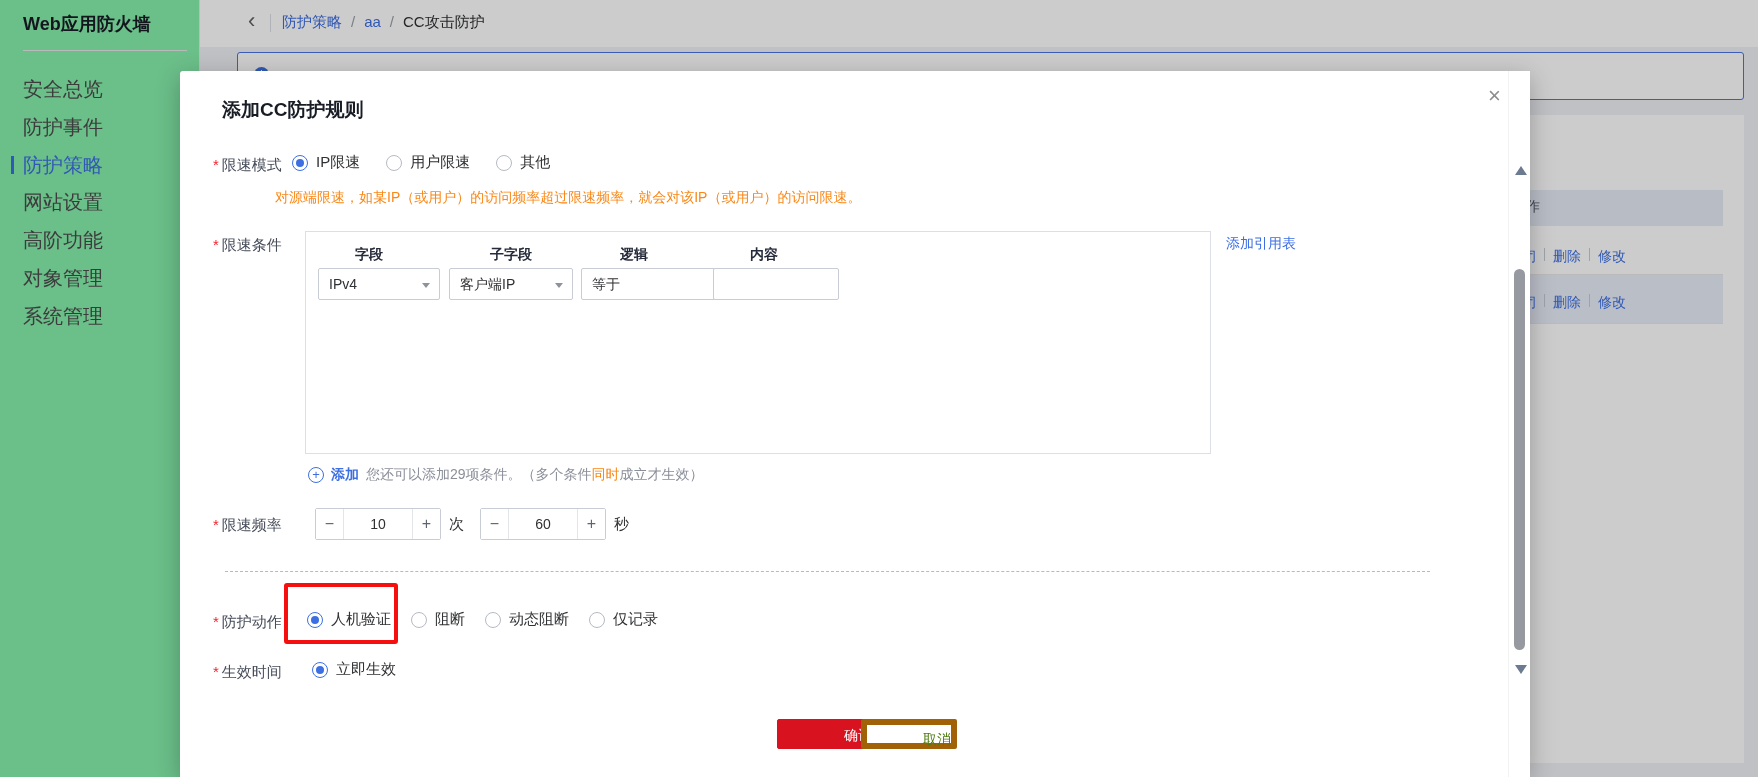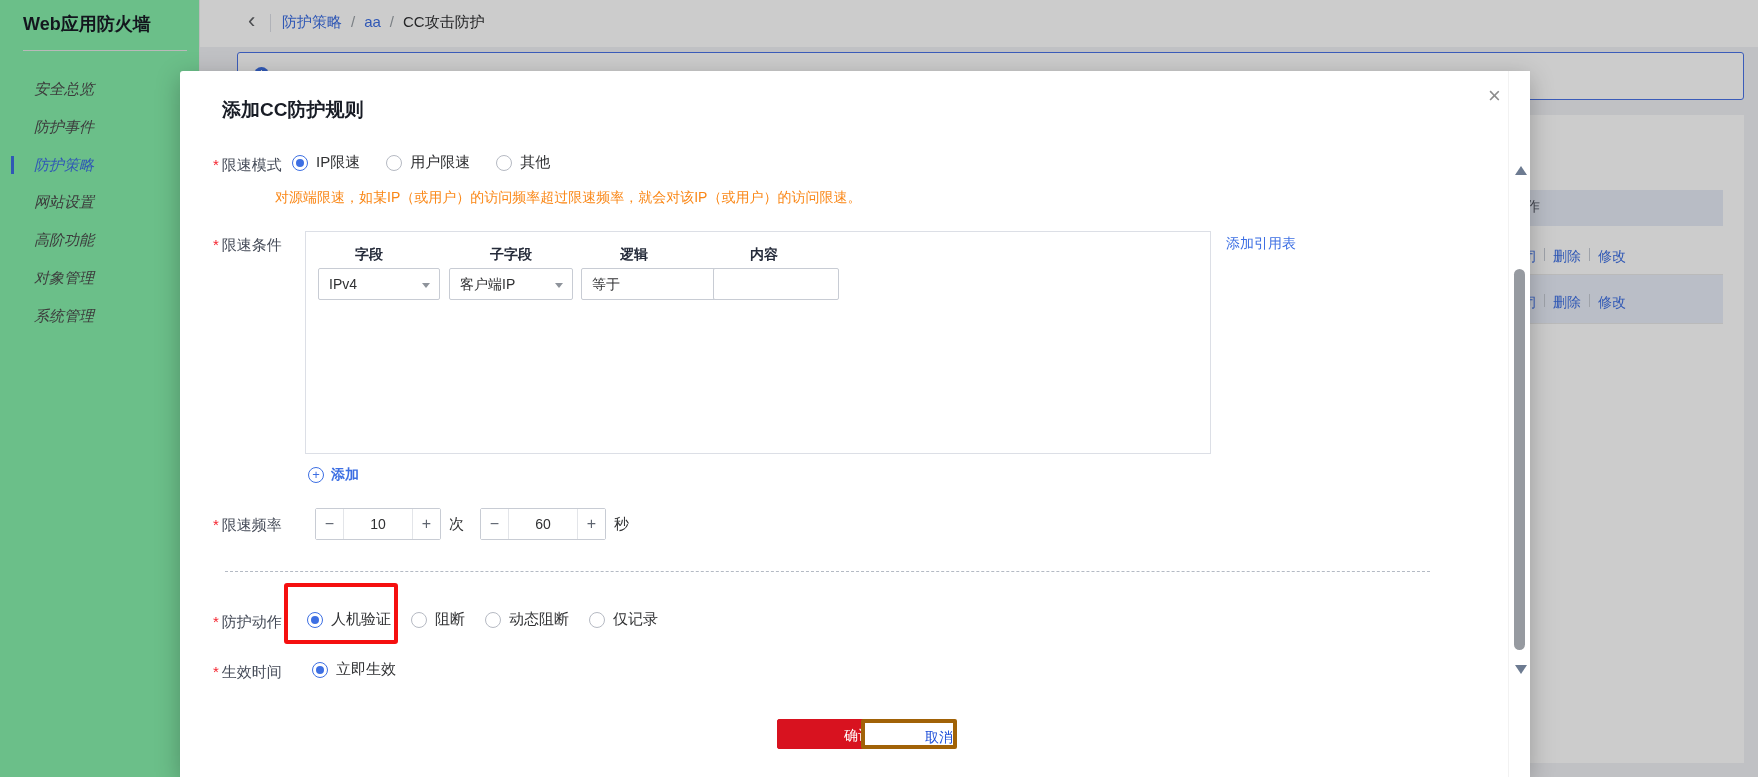--- a/index.html
+++ b/index.html
@@ -4,22 +4,22 @@
 <style>
   * { margin:0; padding:0; box-sizing:border-box; }
   html,body { width:1758px; height:777px; overflow:hidden;
     font-family:"Liberation Sans","DejaVu Sans",sans-serif; background:#f0f2f5; }
   .abs { position:absolute; }
 
   
   .sidebar { left:0; top:0; width:200px; height:777px; background:#86efac; border-right:1px solid #ececec; }
   .sb-title { left:23px; top:12px; font-size:18px; font-weight:bold; color:#181c25; }
   .sb-div { left:23px; top:50px; width:164px; height:1px; background:#e8e8e8; }
-  .sb-item { left:0; width:200px; height:30px; line-height:30px; padding-left:34px;
-    font-size:15px; color:#4c4c4c; cursor:pointer;font-style:italic; }
+  .sb-item { left:0; width:200px; height:30px; line-height:30px; padding-left:23px;
+    font-size:20px; color:#4c4c4c; cursor:pointer; }
   .sb-item.active { color:#3d6fe3; }
   .sb-bar { left:11px; width:3px; height:18px; background:#3d6fe3; }
 
   
   .topbar { left:200px; top:0; width:1558px; height:47px; background:#fff; }
   .back { left:48px; top:8px; font-size:22px; color:#606266; line-height:26px; cursor:pointer; }
   .tb-div { left:70px; top:14px; width:1px; height:18px; background:#dcdfe6; }
   .crumb { left:82px; top:13px; display:flex; gap:9px; font-size:15px; }
   .crumb .lnk { color:#3d6fe3; cursor:pointer; }
   .crumb .sep { color:#9aa0a6; }
@@ -83,21 +83,21 @@
   .st-val { width:68px; text-align:center; line-height:30px; font-size:14px; color:#303133; }
   .unit { font-size:15px; color:#303133; line-height:32px; }
 
   .dashed { left:45px; top:500px; width:1205px; height:0; border-top:1px dashed #b4bac4; }
 
   .red-note { left:104px; top:512px; width:114px; height:61px; border:4px solid #f50f0f; border-radius:3px; z-index:5; }
 
   .btn { height:30px; width:96px; font-size:14px; text-align:right; line-height:28px;
     border-radius:2px; cursor:pointer; }
   .btn-confirm { background:#d8121f; color:#fff; border:1px solid #d8121f; line-height:30px; }
-  .btn-cancel { background:#fff; color:#1d4ed8; border:4px solid #a16207; }
+  .btn-cancel { background:#fff; color:#4d7c0f; border:6px solid #a16207; }
 
   .scroll-track { left:1328px; top:0; width:22px; height:706px; background:#fff; border-left:1px solid #f2f2f2; }
   .scroll-up { left:1335px; top:95px; width:0; height:0;
     border-left:6px solid transparent; border-right:6px solid transparent; border-bottom:9px solid #6d7b91; cursor:pointer; }
   .scroll-thumb { left:1334px; top:198px; width:11px; height:381px; background:#969aa0; border-radius:6px; cursor:grab; }
   .scroll-down { left:1335px; top:594px; width:0; height:0;
     border-left:6px solid transparent; border-right:6px solid transparent; border-top:9px solid #6d7b91; cursor:pointer; }
 </style>
 </head>
 <body>
@@ -199,20 +199,21 @@
     <div class="abs selbox" style="left:275px; width:151px;">
       <span>等于</span>
       <i class="caret"></i>
     </div>
     <input class="abs txtinput" style="left: 407px;" value="">
   </div>
 
   <div class="abs add-row">
     <span class="plus-ico">+</span>
     <span class="link" style="font-weight:bold;">添加</span>
+    <span class="hint"><span>您还可以添加29项条件。（多个条件</span><span class="hl">同时</span><span>成立才生效）</span></span>
   </div>
 
   <div class="abs flabel" style="left:33px; top:445px;">
     <span class="star">*</span><span>限速频率</span>
   </div>
   <div class="abs" style="left:135px; top:437px; display:flex; align-items:center;">
     <div class="stepper">
       <span class="st-btn minus">−</span>
       <span class="st-val">10</span>
       <span class="st-btn plus">+</span>

